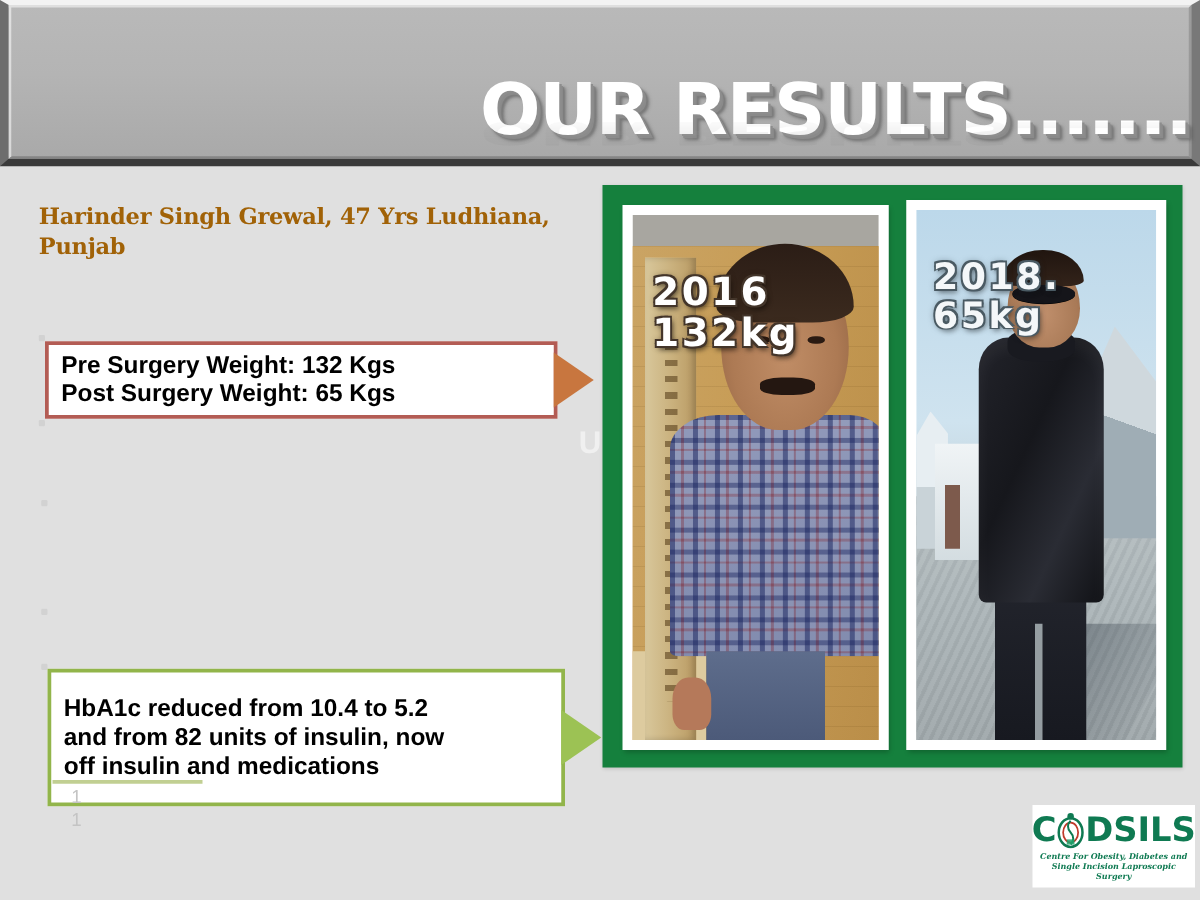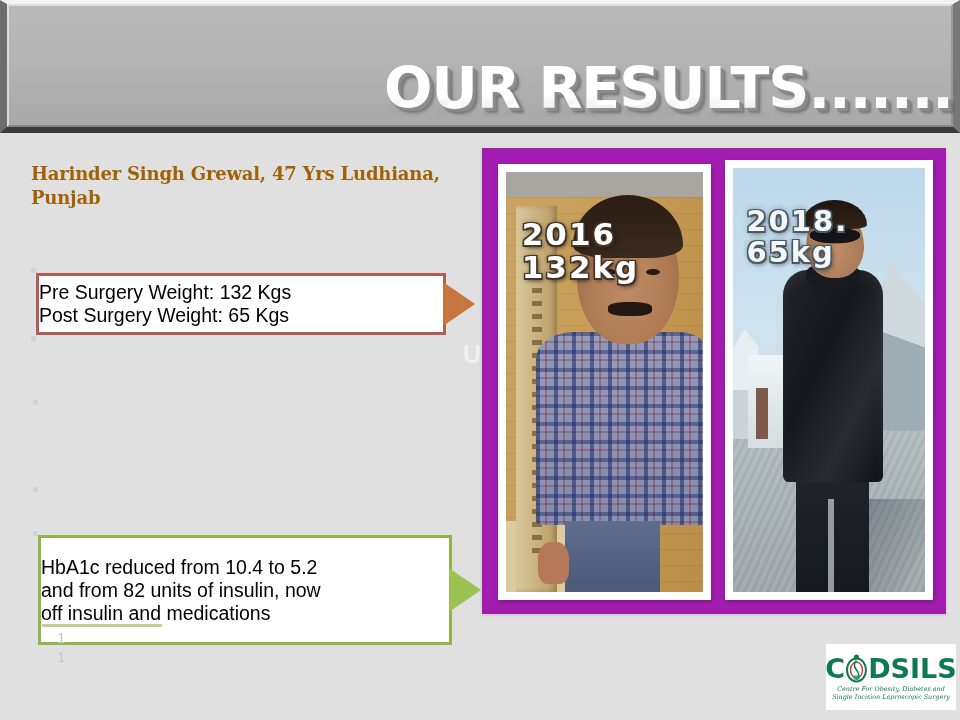--- a/index.html
+++ b/index.html
@@ -96,25 +96,25 @@
   
   .callout {
     position: absolute;
     box-sizing: border-box;
     background: #ffffff;
     display: flex;
     align-items: center;
   }
   .callout-text {
     font-family: "Liberation Sans", sans-serif;
-    font-weight: normal;
+    font-weight: bold;
     font-size: 19.5px;
     line-height: 1.18;
     color: #000000;
-    padding: 4px 8px 4px 0;
+    padding: 4px 8px 4px 10px;
     white-space: pre-line;
   }
   .callout-arrow {
     position: absolute;
     left: 100%;
     top: 50%;
     transform: translateY(-50%);
     width: 0;
     height: 0;
     border-top: 22px solid transparent;
@@ -174,21 +174,21 @@
     color: #f0f0f0;
   }
 
   
   #photo-panel {
     position: absolute;
     left: 482px;
     top: 148px;
     width: 464px;
     height: 466px;
-    background: #a21caf;
+    background: #15803d;
     box-shadow: 0 1px 3px rgba(0,0,0,0.13);
   }
   .photo-card {
     position: absolute;
     background: #ffffff;
     box-shadow: 1px 2px 4px rgba(0,0,0,0.22);
     padding: 8px;
     box-sizing: border-box;
   }
   #photo-before {
@@ -549,20 +549,21 @@
   }
   #logo-tagline {
     font-family: "DejaVu Serif", serif;
     font-style: italic;
     font-size: 6.4px;
     line-height: 1.25;
     color: #0f7a52;
     text-align: center;
     margin-top: 2px;
     white-space: pre-line;
+    font-weight: bold;
   }
 </style>
 </head>
 <body>
 
 <div id="slide">
 
   <div id="title-banner">
     <div id="title-wrap">
       <div id="slide-title">OUR RESULTS.......</div>

